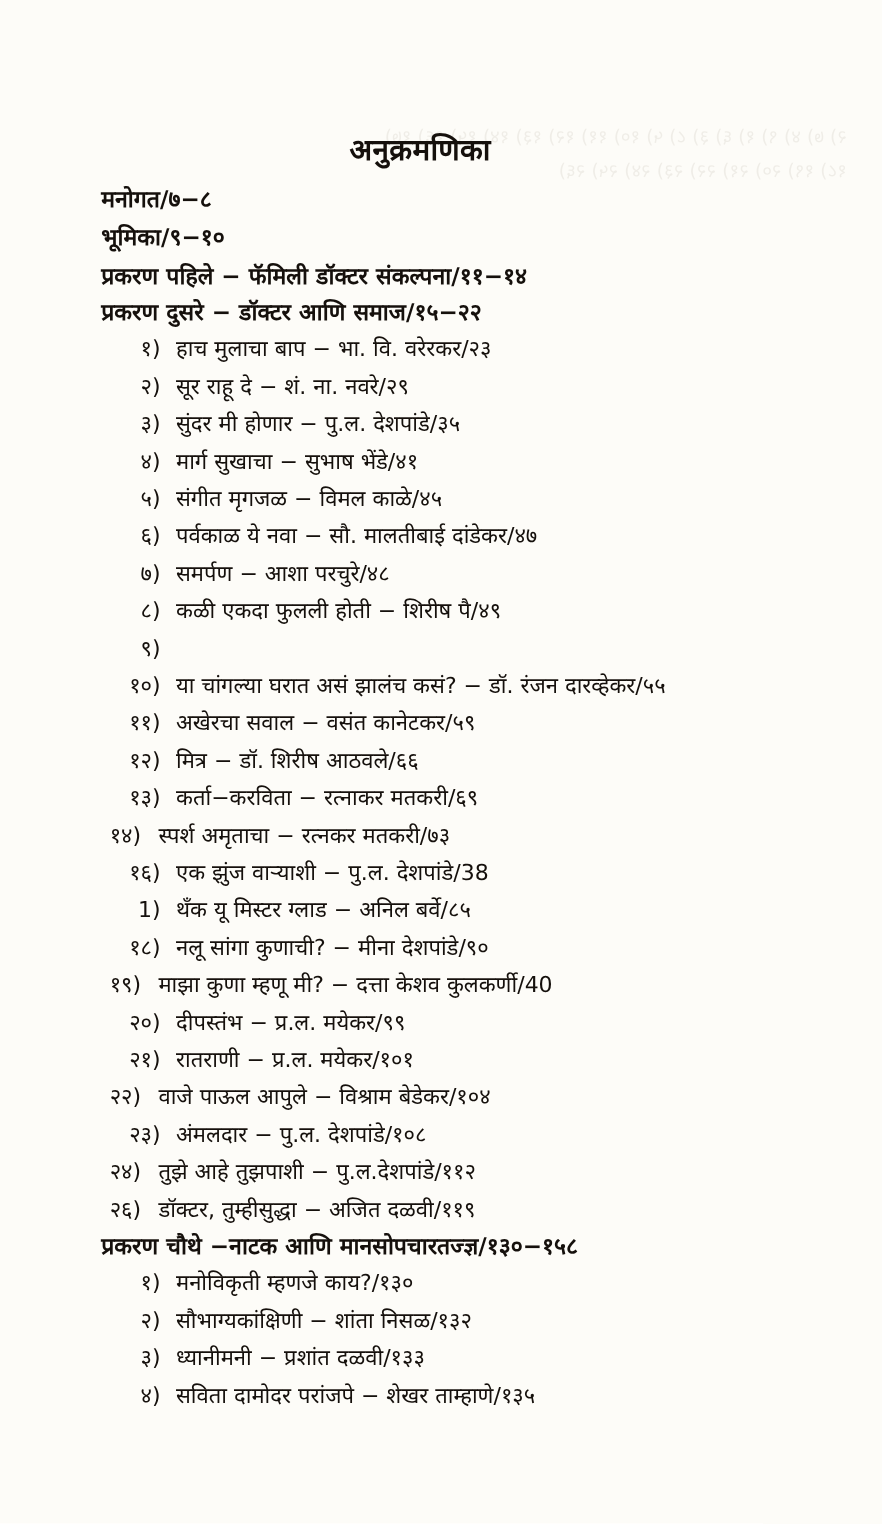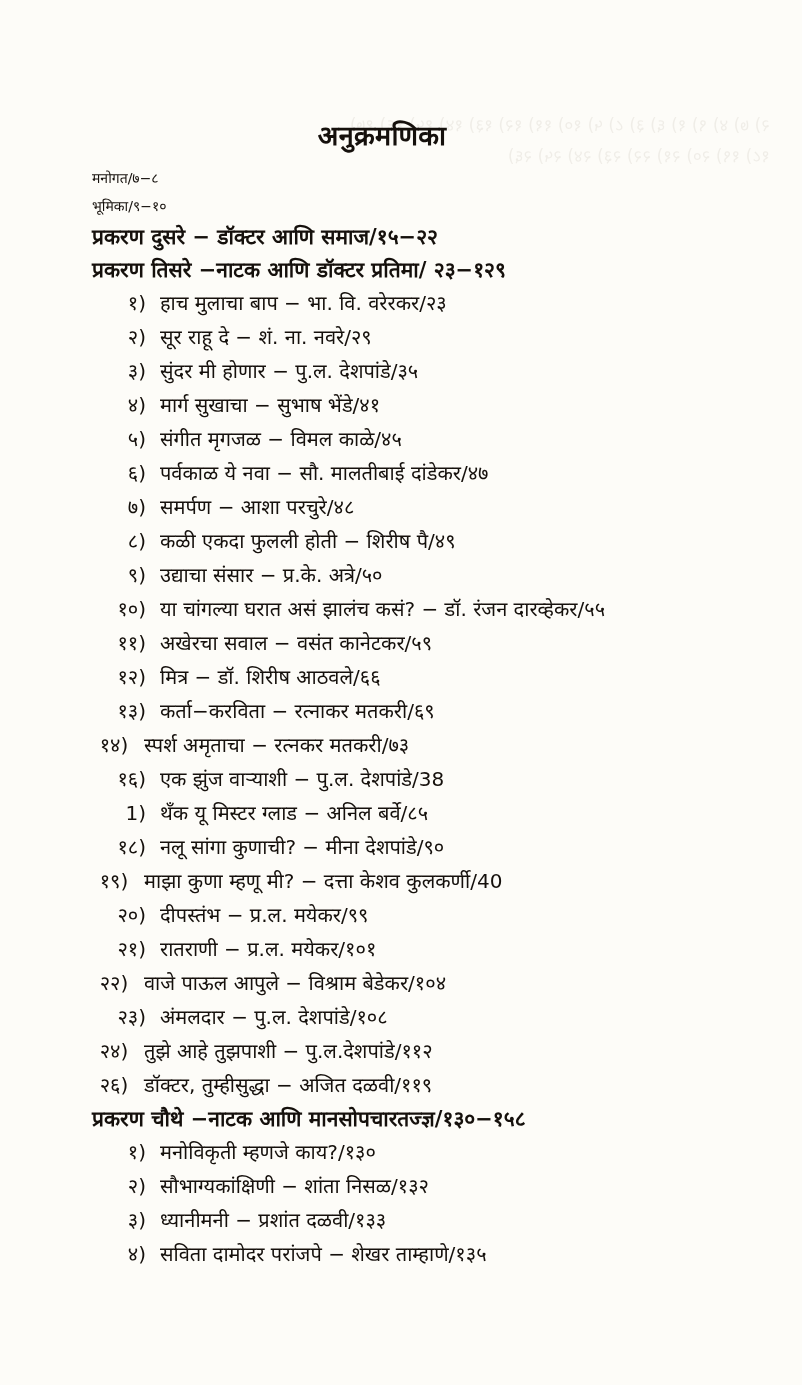--- a/index.html
+++ b/index.html
@@ -44,22 +44,22 @@
   }
   .doc-title {
     text-align: center;
     font-size: 27px;
     font-weight: 700;
     letter-spacing: 0.3px;
     margin: 16px 0 18px 0;
     padding-right: 60px;
   }
   .front-item {
-    font-size: 14px;
-    font-weight: 400;
+    font-size: 21px;
+    font-weight: 700;
     line-height: 1.0;
     margin: 0 0 14px 0;
   }
   .chapter-head {
     font-size: 21px;
     font-weight: 700;
     line-height: 1.0;
     margin: 2px 0 12px 0;
   }
   .entries {
@@ -97,22 +97,22 @@
 
   <div class="bleed">२) ७) ४) ९) १) ६) ३) ८) ५) १०) ११) १२) १३) १४) १५) १६) १७) १८) १९) २०) २१) २२) २३) २४) २५) २६)</div>
 
   <div class="content">
 
     <h1 class="doc-title">अनुक्रमणिका</h1>
 
     <div class="front-item">मनोगत/७−८</div>
     <div class="front-item">भूमिका/९−१०</div>
 
+    <div class="chapter-head">प्रकरण पहिले − फॅमिली डॉक्टर संकल्पना/११−१४</div>
     <div class="chapter-head">प्रकरण दुसरे − डॉक्टर आणि समाज/१५−२२</div>
-    <div class="chapter-head">प्रकरण तिसरे −नाटक आणि डॉक्टर प्रतिमा/ २३−१२९</div>
 
     <ul class="entries">
       <li class="entry">
           <span class="num">१)</span>
           <span class="txt">हाच मुलाचा बाप − भा. वि. वरेरकर/२३</span>
         </li>
       <li class="entry">
           <span class="num">२)</span>
           <span class="txt">सूर राहू दे − शं. ना. नवरे/२९</span>
         </li>
@@ -135,21 +135,20 @@
       <li class="entry">
           <span class="num">७)</span>
           <span class="txt">समर्पण − आशा परचुरे/४८</span>
         </li>
       <li class="entry">
           <span class="num">८)</span>
           <span class="txt">कळी एकदा फुलली होती − शिरीष पै/४९</span>
         </li>
       <li class="entry">
           <span class="num">९)</span>
-          <span class="txt">उद्याचा संसार − प्र.के. अत्रे/५०</span>
         </li>
       <li class="entry">
           <span class="num">१०)</span>
           <span class="txt">या चांगल्या घरात असं झालंच कसं? − डॉ. रंजन दारव्हेकर/५५</span>
         </li>
       <li class="entry">
           <span class="num">११)</span>
           <span class="txt">अखेरचा सवाल − वसंत कानेटकर/५९</span>
         </li>
       <li class="entry">

